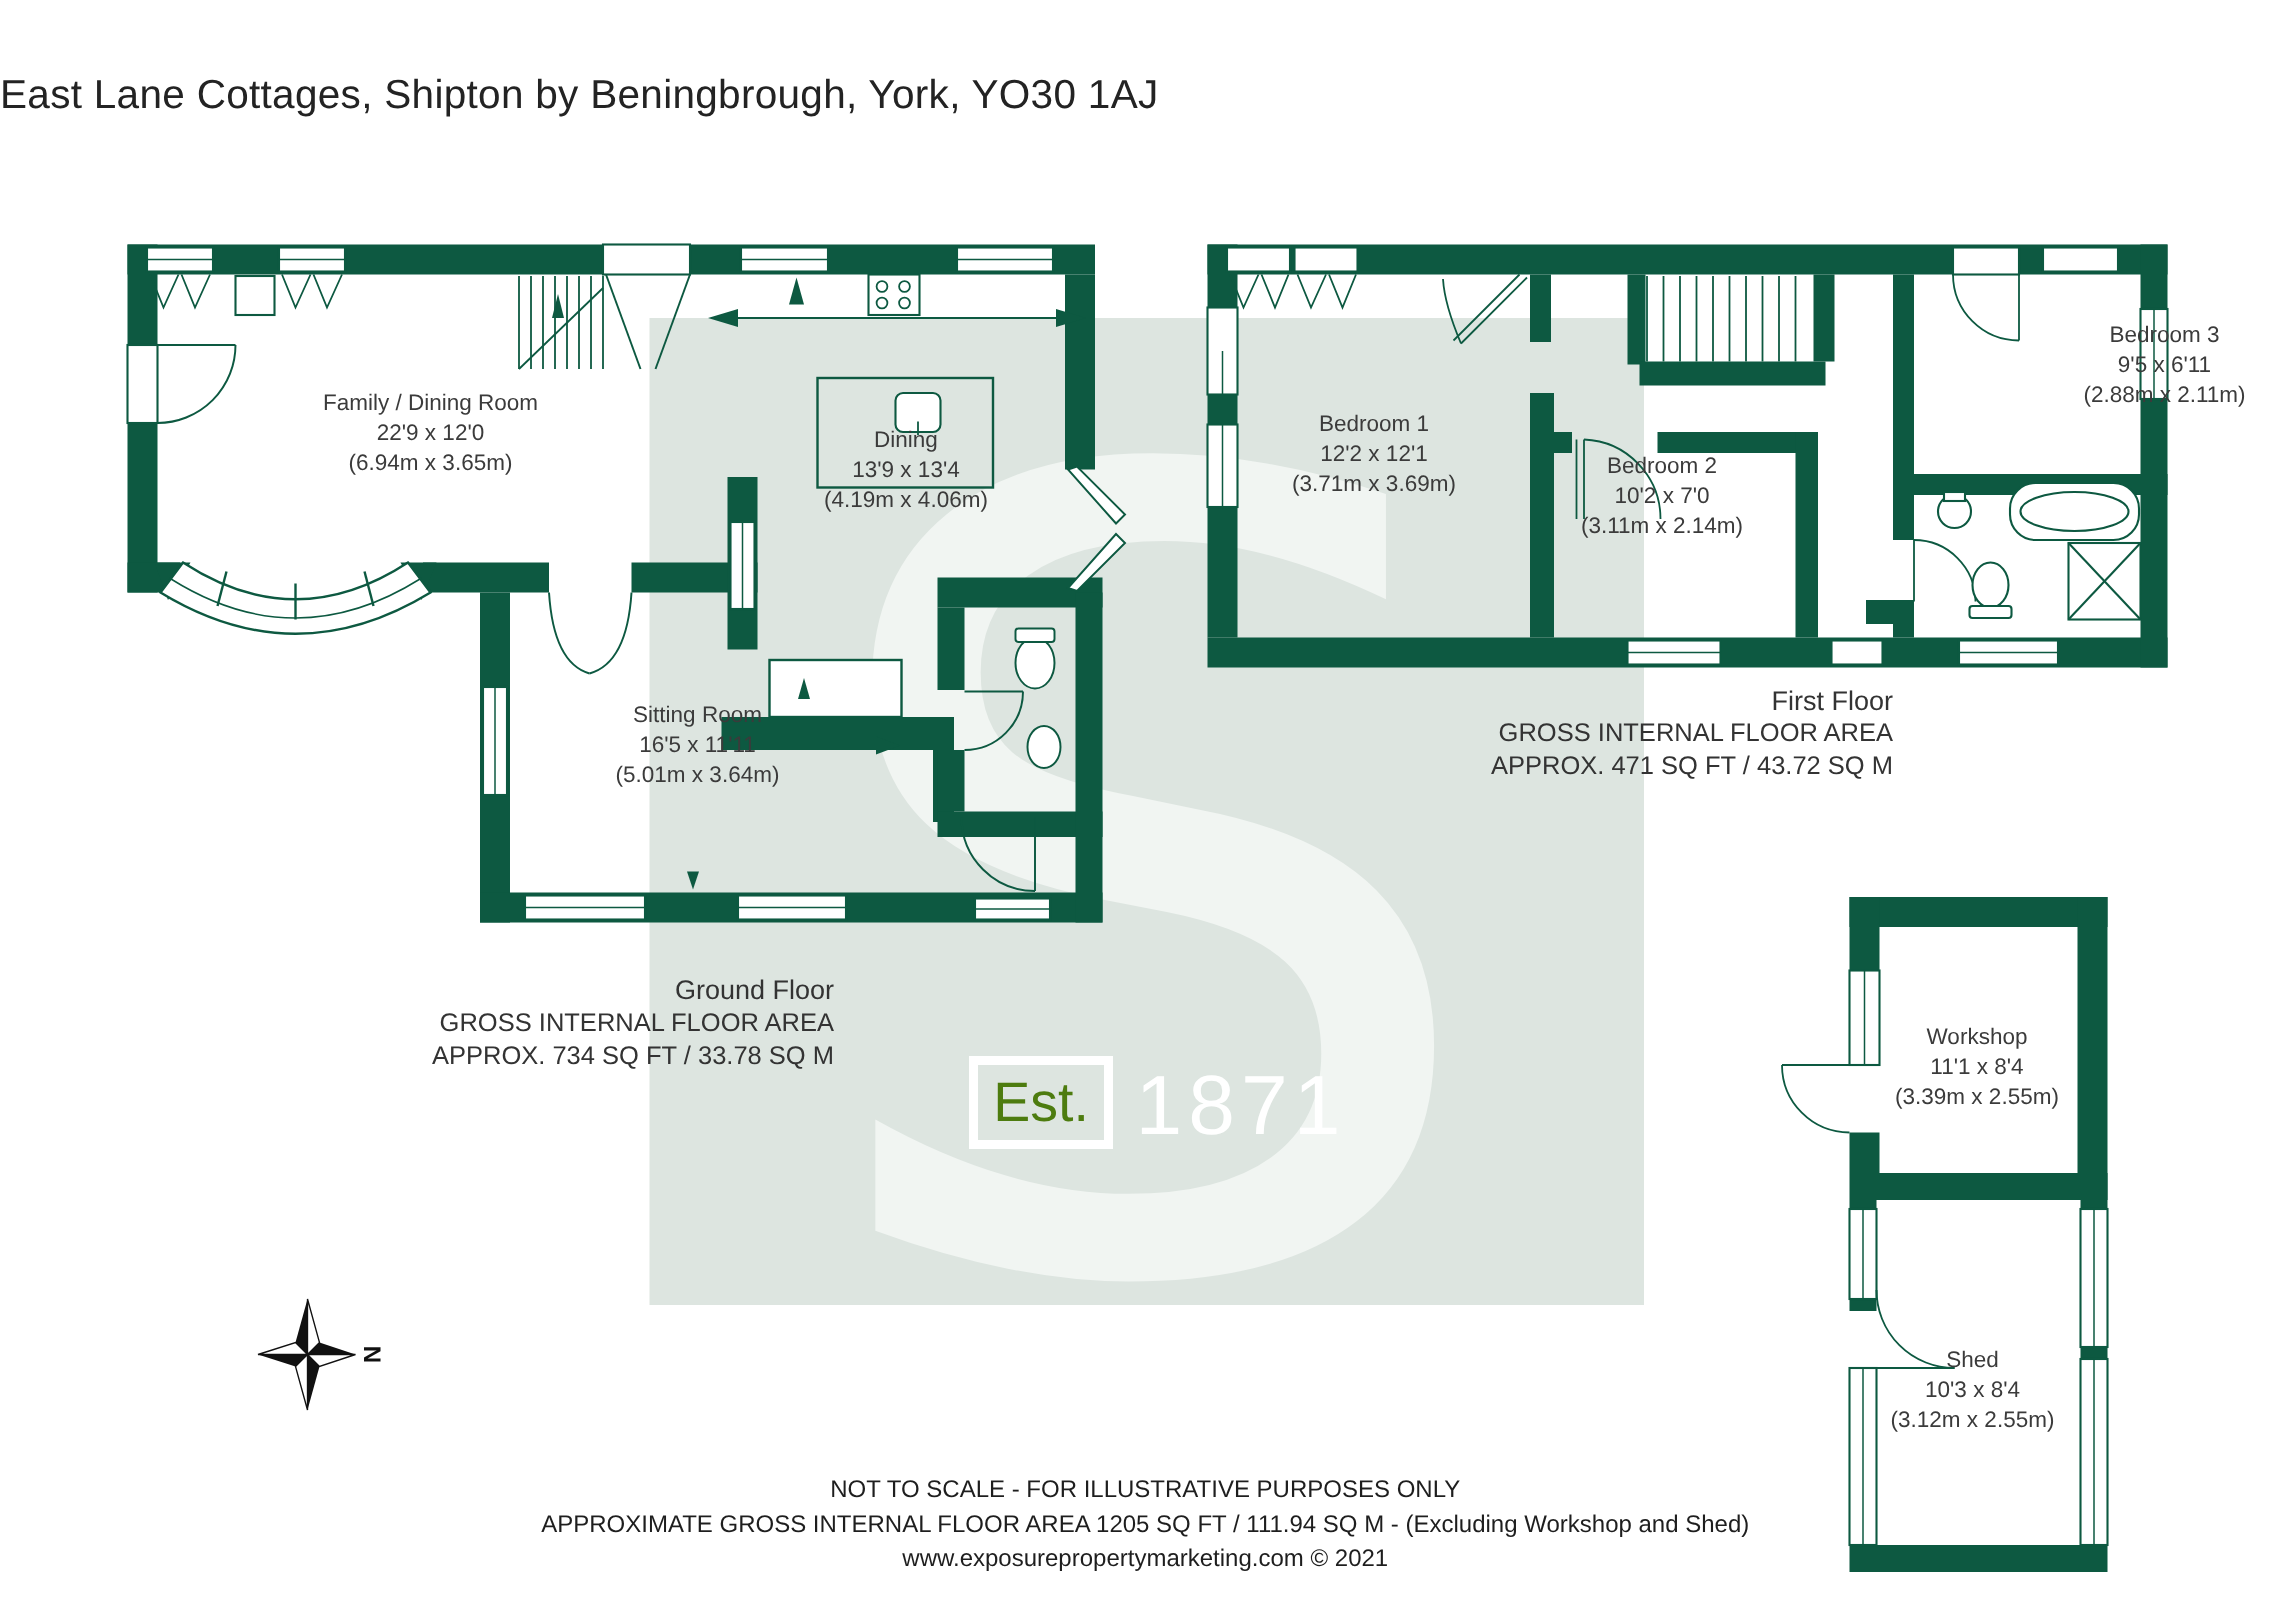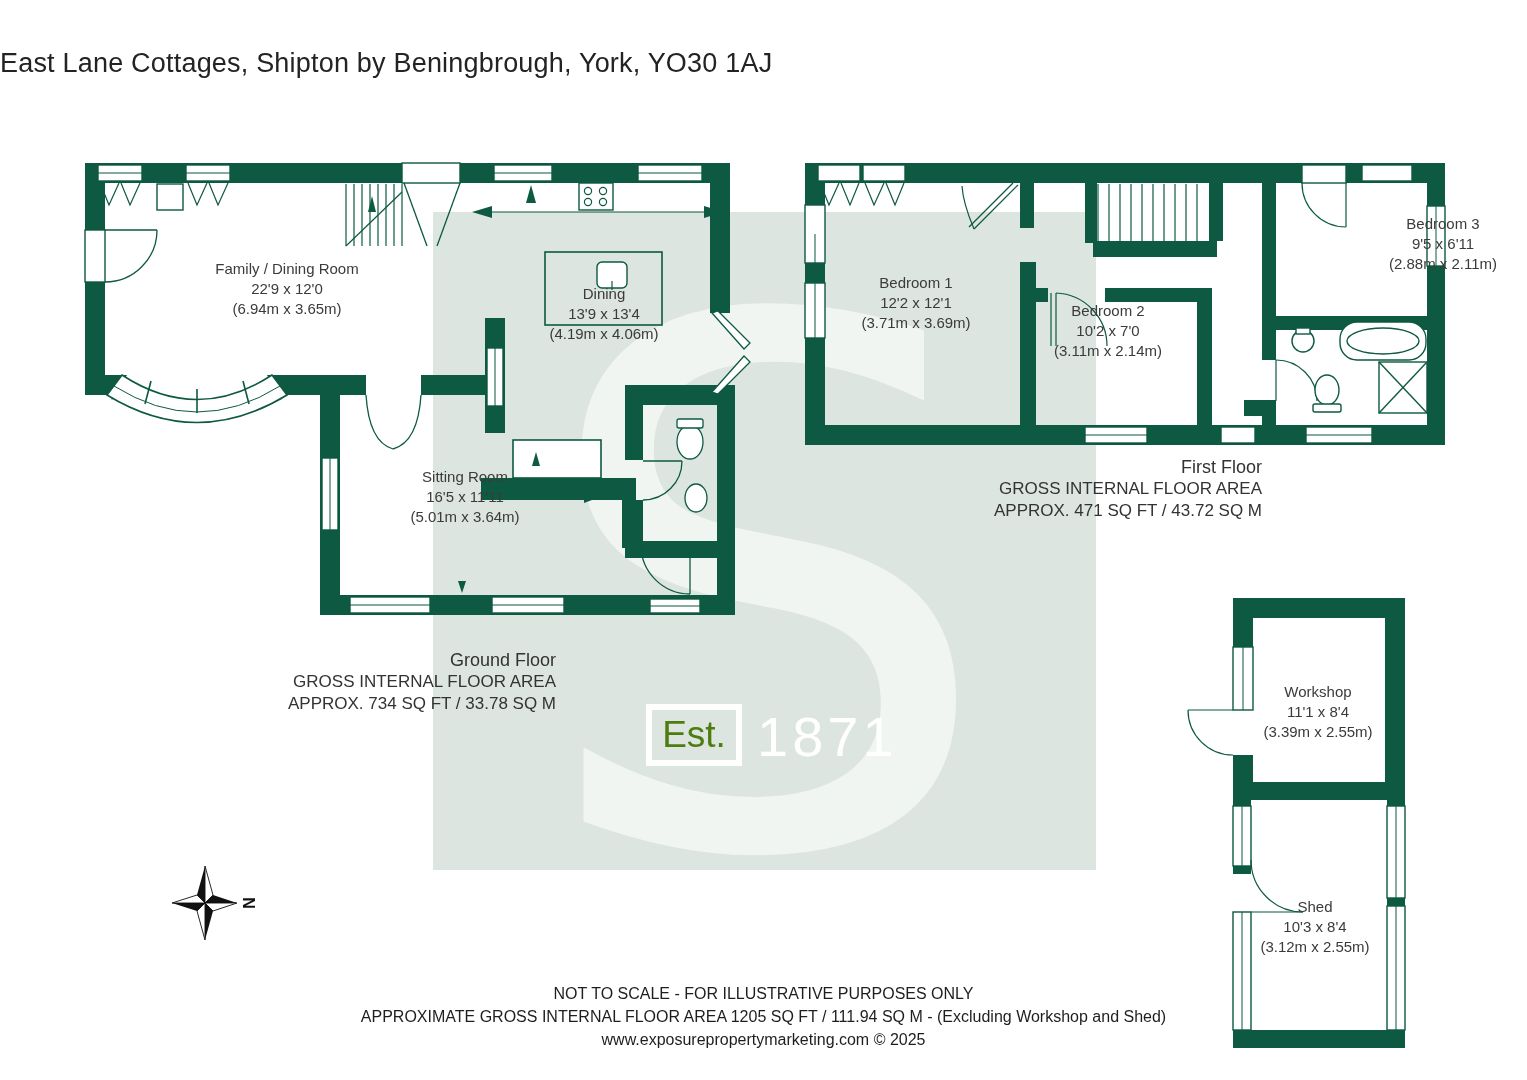--- a/index.html
+++ b/index.html
@@ -368,16 +368,16 @@
   </div>
   <div class="floor-caption" style="left:1128px;top:489px">
     <div class="fc-name">First Floor</div>
     <div>GROSS INTERNAL FLOOR AREA</div>
     <div>APPROX. 471 SQ FT / 43.72 SQ M</div>
   </div>
 
   <div class="footer">
     <div>NOT TO SCALE - FOR ILLUSTRATIVE PURPOSES ONLY</div>
     <div>APPROXIMATE GROSS INTERNAL FLOOR AREA 1205 SQ FT / 111.94 SQ M - (Excluding Workshop and Shed)</div>
-    <div>www.exposurepropertymarketing.com © 2025</div>
+    <div>www.exposurepropertymarketing.com © 2021</div>
   </div>
 
 </div>
 
 </body></html>

